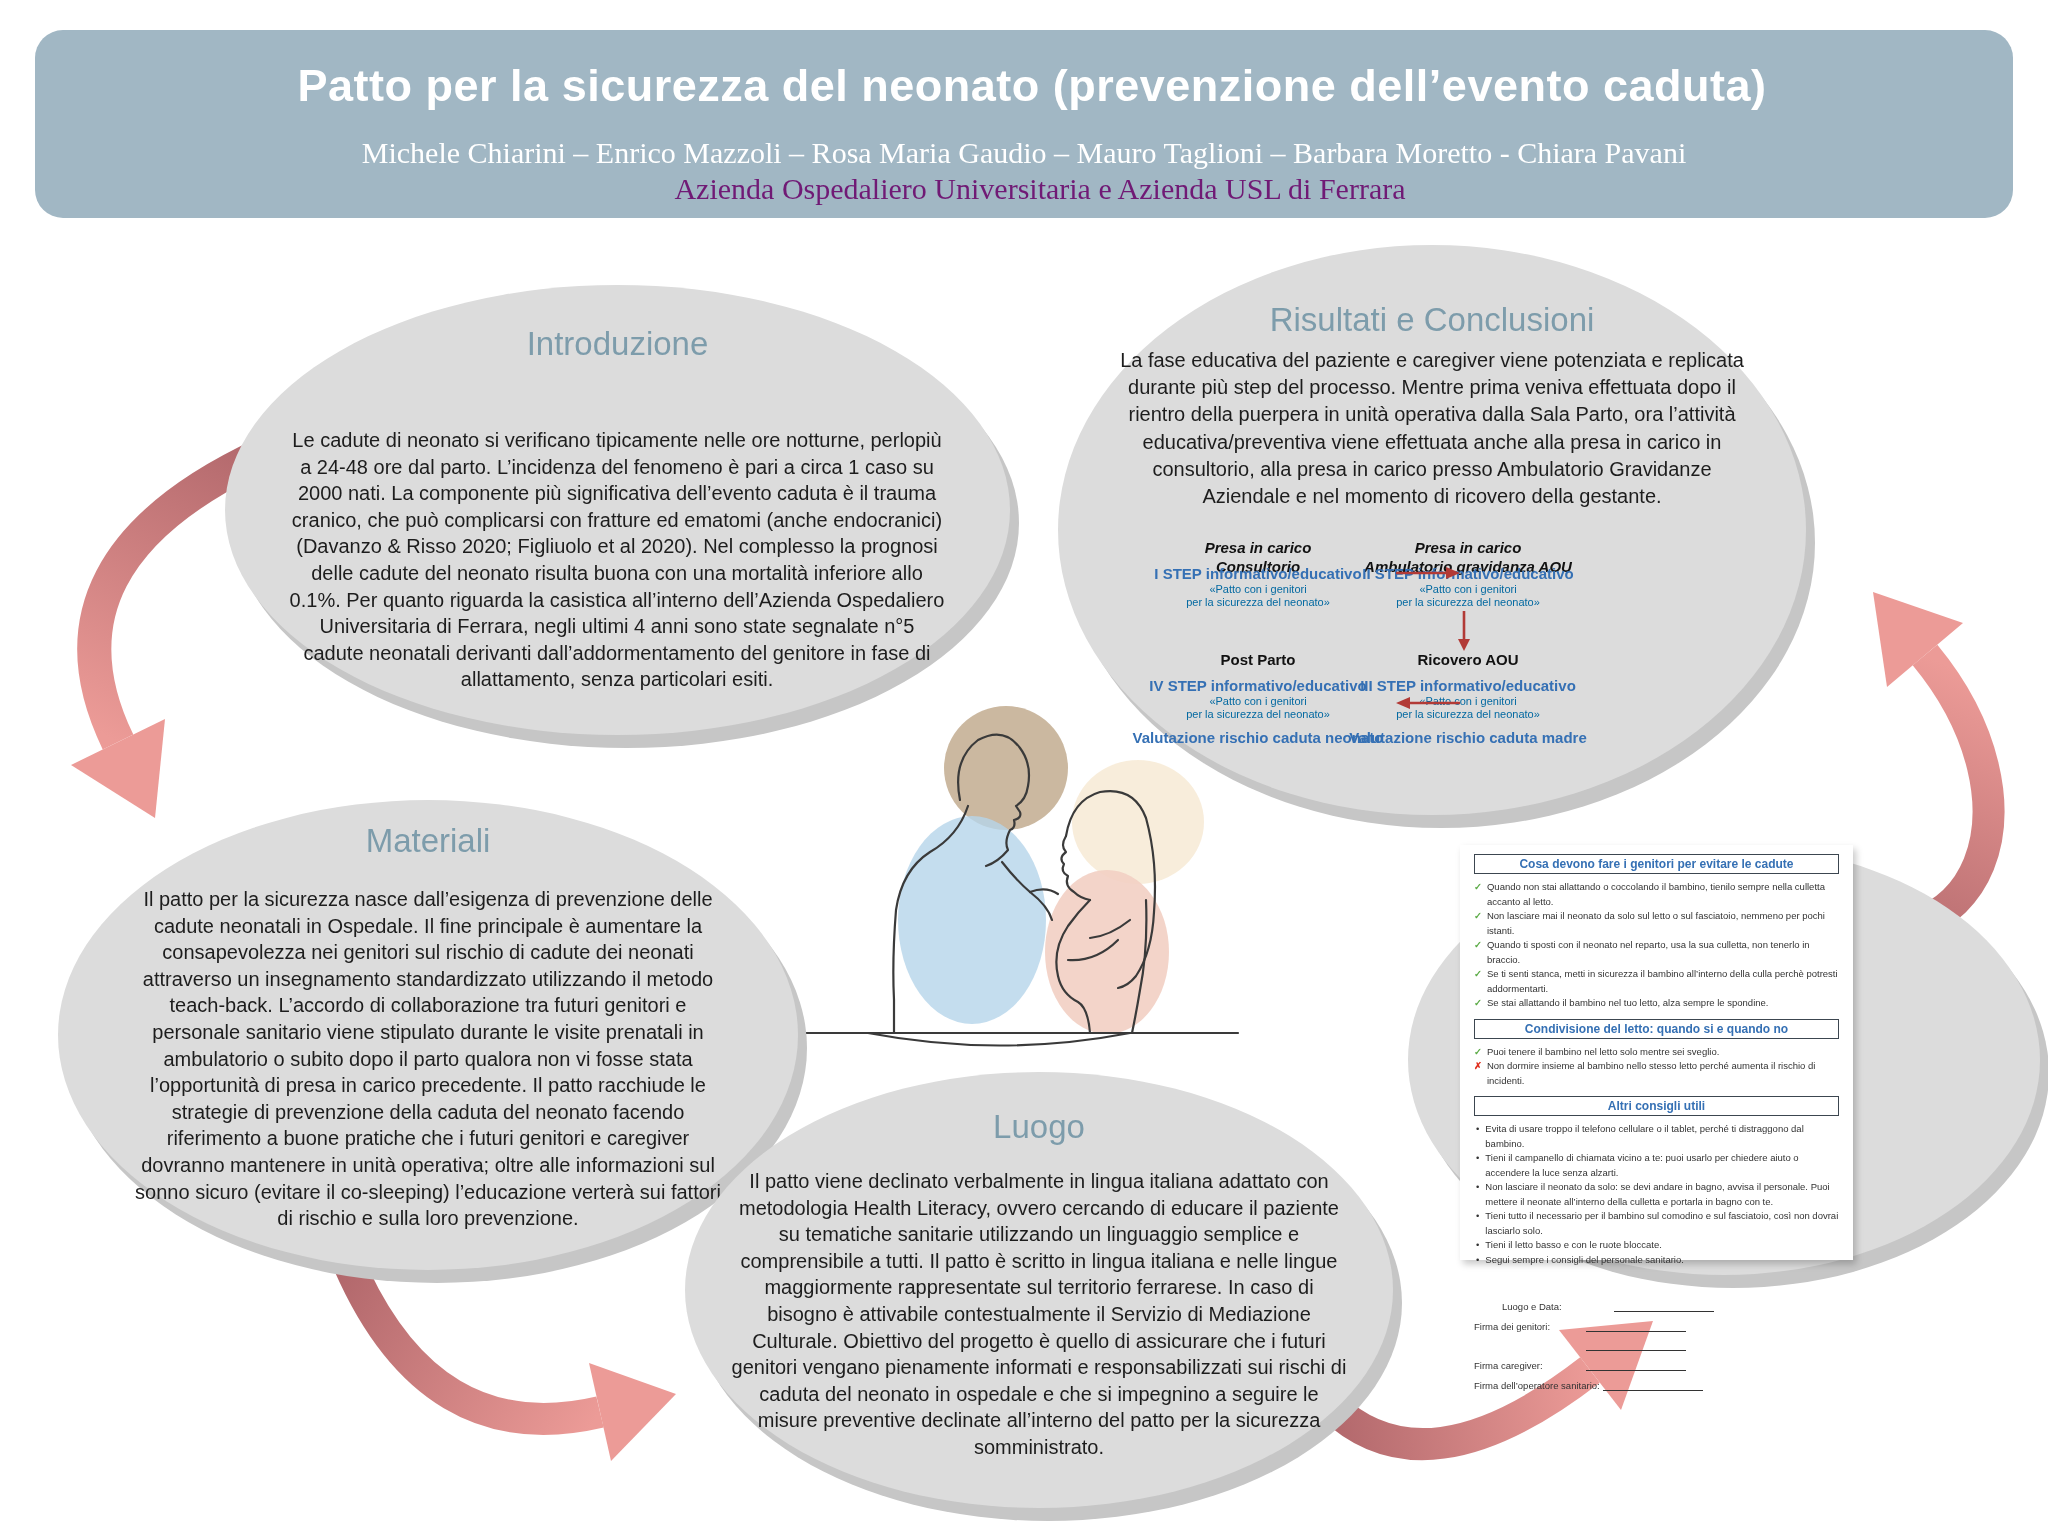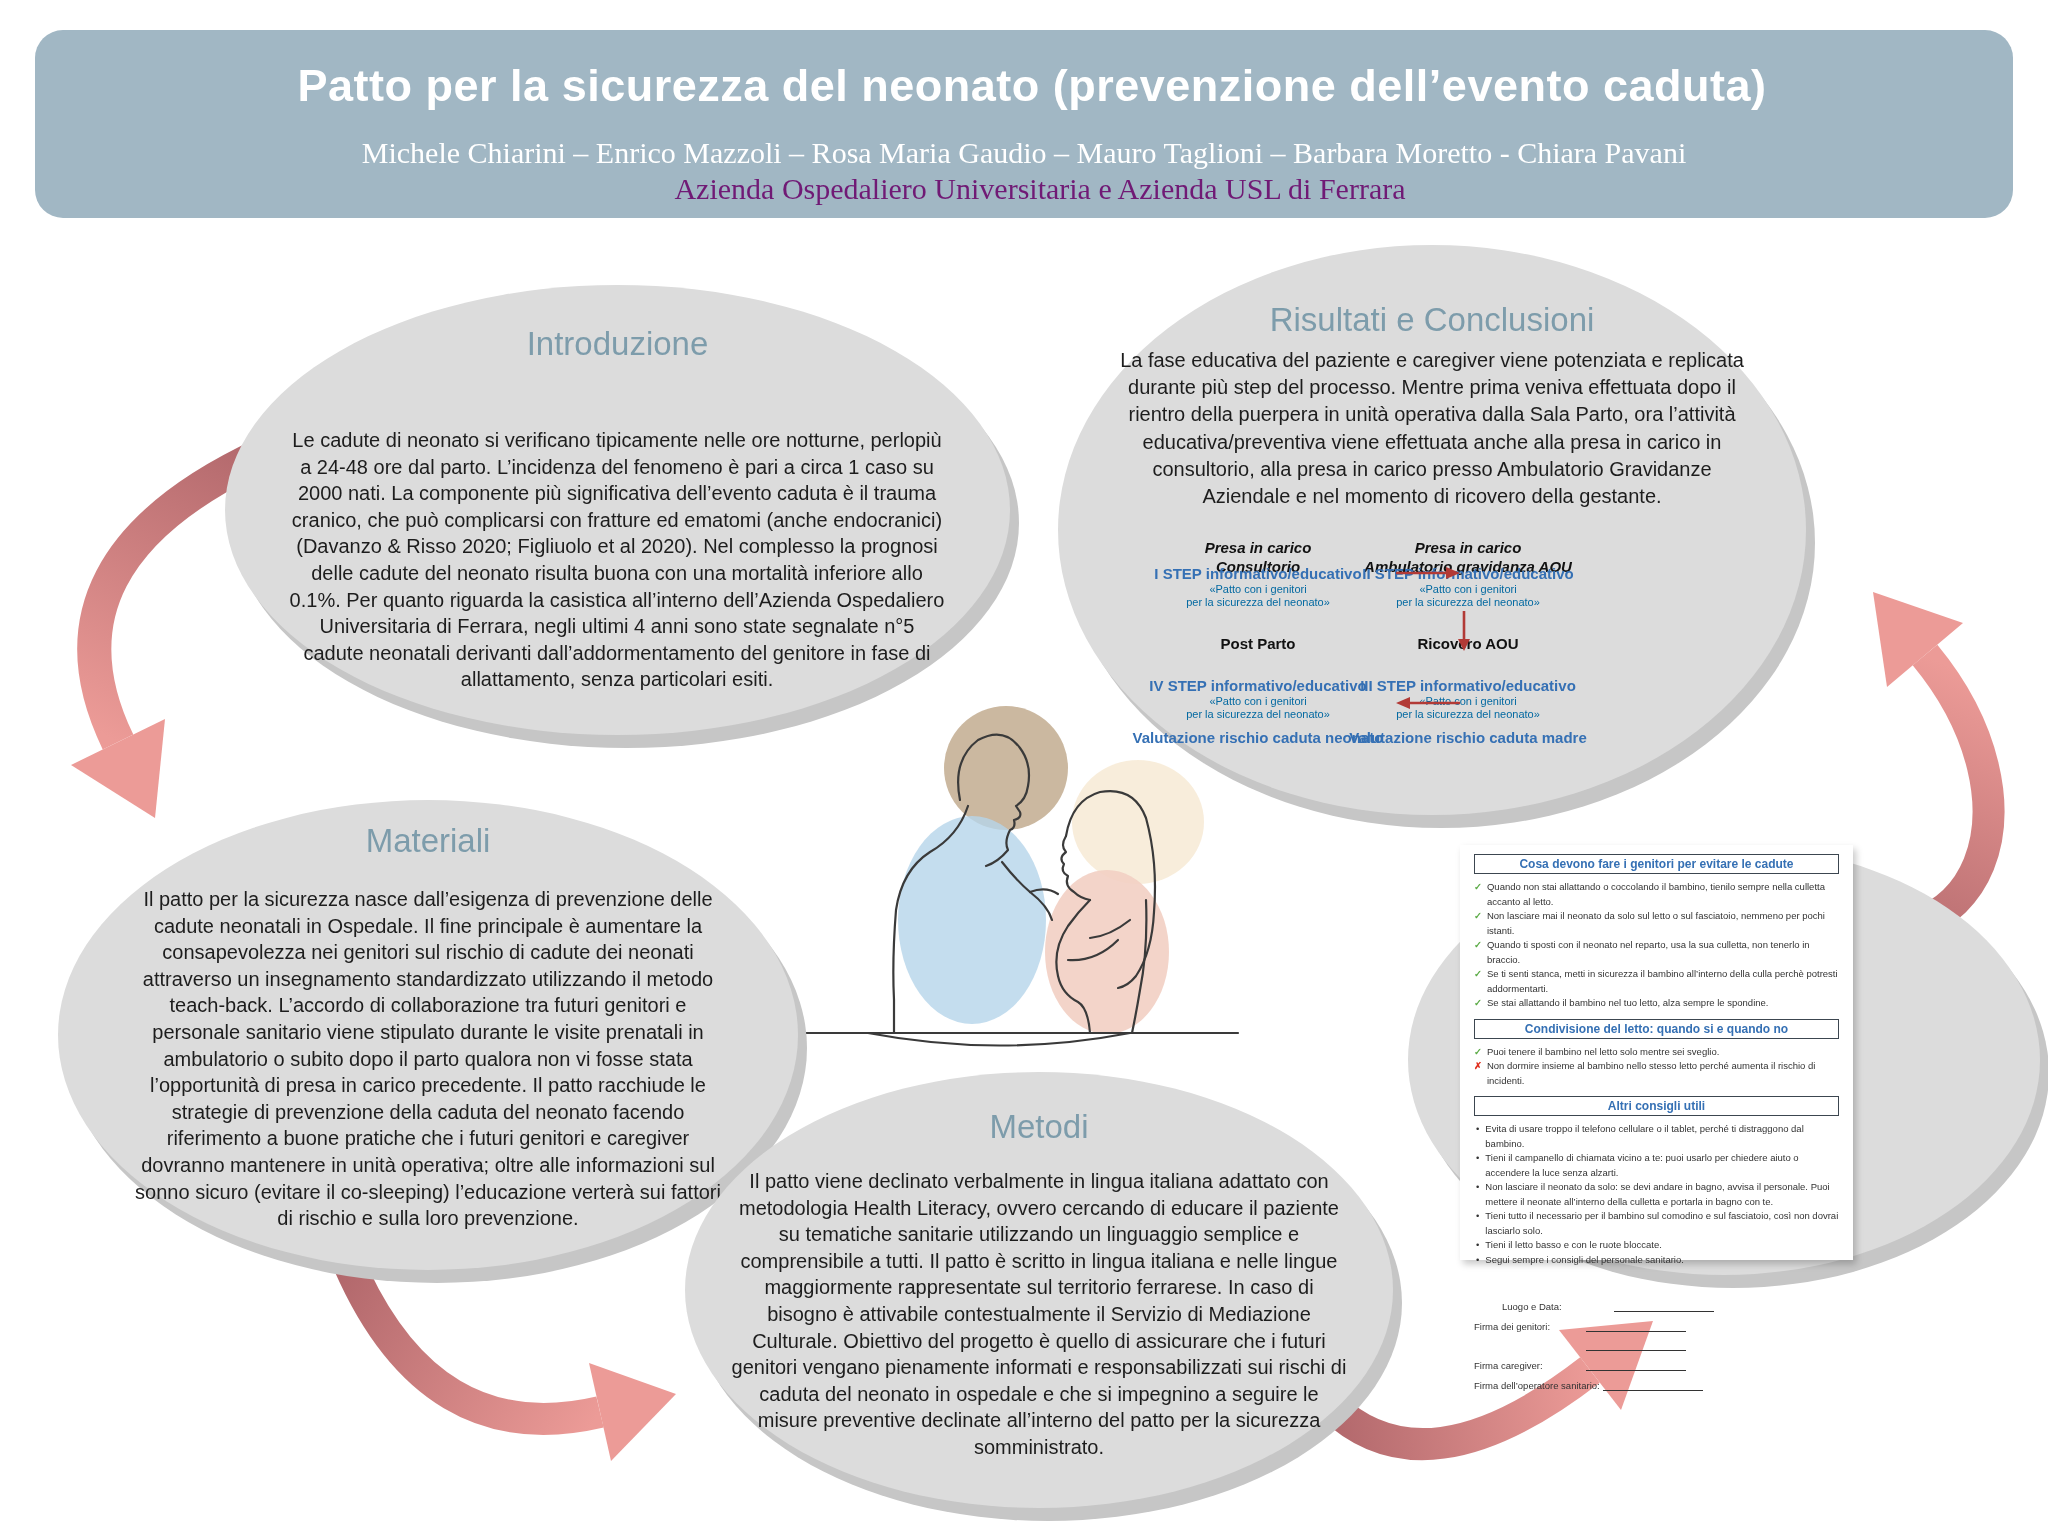--- a/index.html
+++ b/index.html
@@ -32,21 +32,21 @@
   #ell-doc{left:1408px;top:845px;width:632px;height:430px;}
   
   .flow{position:absolute;left:70px;top:278px;width:480px;height:232px;font-size:15px;z-index:2;}
   .fl{position:absolute;text-align:center;}
   .fl-c1{left:0;width:260px;}
   .fl-c2{left:200px;width:280px;}
   .fl-ctx{font-weight:bold;color:#111;white-space:pre-line;line-height:1.25;}
   .fl-step{font-weight:bold;color:#3570b4;}
   .fl-quote{font-size:11px;color:#0369a1;white-space:pre-line;line-height:1.2;margin-top:1px;}
   .fl-note{font-weight:bold;color:#3570b4;}
-  .r1{top:16px;font-style:italic;} .r1s{top:42px;} .r2{top:112px;} .r2s{top:154px;} .rn{top:206px;}
+  .r1{top:16px;font-style:italic;} .r1s{top:42px;} .r2{top:128px;} .r2s{top:154px;} .rn{top:206px;}
   .flow-arrows{position:absolute;left:0;top:0;}
   
   .sheet{position:absolute;left:52px;top:0px;width:393px;height:415px;background:#ffffff;
          z-index:2;box-shadow:3px 4px 7px rgba(0,0,0,.22);padding:5px 14px;box-sizing:border-box;
          font-size:9.5px;color:#333;}
   .doc-box{border:1px solid #3c4650;text-align:center;color:#3570b4;font-weight:bold;
            font-size:12px;padding:2px 16px;margin:4px 0 6px 0;}
   .doc-item{display:flex;line-height:14.5px;}
   .doc-item .g{color:#58a942;font-weight:bold;margin-right:5px;}
   .doc-item .r{color:#e03020;font-weight:bold;margin-right:5px;}
@@ -186,21 +186,21 @@
       </svg>
     </div>
   </div>
 
   <div class="ell" id="ell-mat">
     <div class="ell-title">Materiali</div>
     <div class="ell-body">Il patto per la sicurezza nasce dall’esigenza di prevenzione delle cadute neonatali in Ospedale. Il fine principale è aumentare la consapevolezza nei genitori sul rischio di cadute dei neonati attraverso un insegnamento standardizzato utilizzando il metodo teach-back. L’accordo di collaborazione tra futuri genitori e personale sanitario viene stipulato durante le visite prenatali in ambulatorio o subito dopo il parto qualora non vi fosse stata l’opportunità di presa in carico precedente. Il patto racchiude le strategie di prevenzione della caduta del neonato facendo riferimento a buone pratiche che i futuri genitori e caregiver dovranno mantenere in unità operativa; oltre alle informazioni sul sonno sicuro (evitare il co-sleeping) l’educazione verterà sui fattori di rischio e sulla loro prevenzione.</div>
   </div>
 
   <div class="ell" id="ell-met">
-    <div class="ell-title">Metodi</div>
+    <div class="ell-title">Luogo</div>
     <div class="ell-body">Il patto viene declinato verbalmente in lingua italiana adattato con metodologia Health Literacy, ovvero cercando di educare il paziente su tematiche sanitarie utilizzando un linguaggio semplice e comprensibile a tutti. Il patto è scritto in lingua italiana e nelle lingue maggiormente rappresentate sul territorio ferrarese. In caso di bisogno è attivabile contestualmente il Servizio di Mediazione Culturale.  Obiettivo del progetto è quello di assicurare che i futuri genitori vengano pienamente informati e responsabilizzati sui rischi di caduta del neonato in ospedale e che si impegnino a seguire le misure preventive declinate all’interno del patto per la sicurezza somministrato.</div>
   </div>
 
   <div class="ell" id="ell-doc">
     <div class="sheet">
 
       <div class="doc-box">Cosa devono fare i genitori per evitare le cadute</div>
       <div class="doc-item">
         <span class="g">✓</span>
         <span>Quando non stai allattando o coccolando il bambino, tienilo sempre nella culletta accanto al letto.</span>

